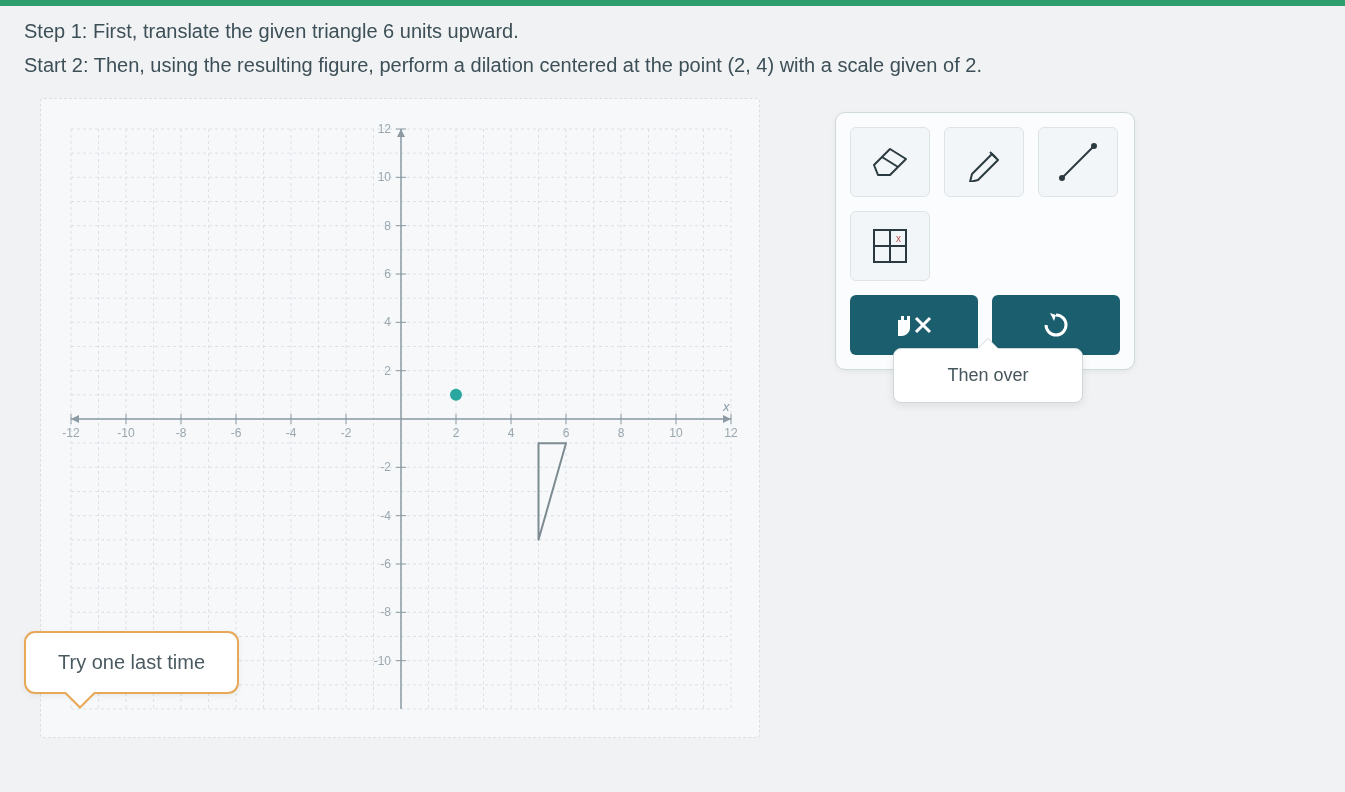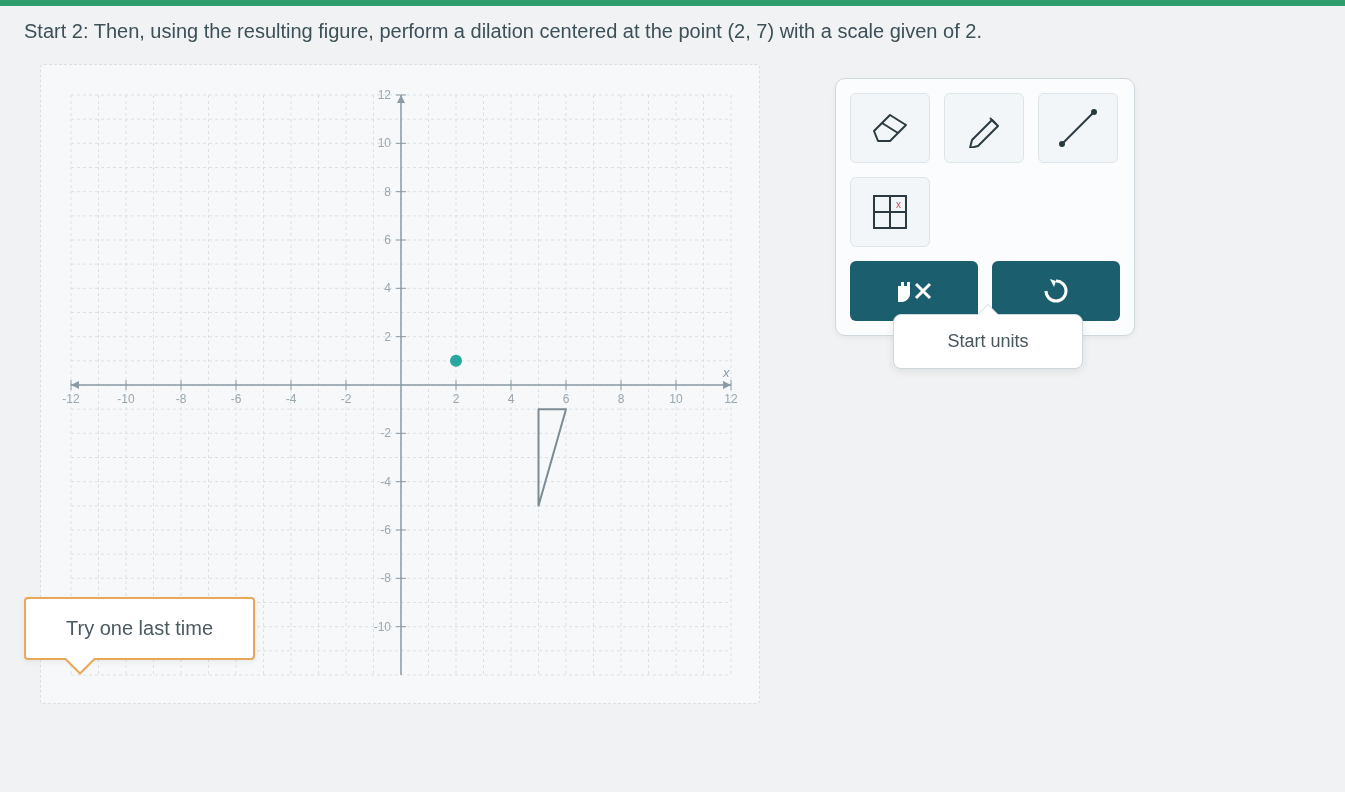--- a/index.html
+++ b/index.html
@@ -101,22 +101,22 @@
     border-bottom: 10px solid #fff;
     filter: drop-shadow(0 -1px 0 #cfd8dd);
   }
 
   .hint {
     position: absolute;
     left: 24px;
     bottom: 54px;
     background: #fff;
     border: 2px solid #e7a85a;
-    border-radius: 4px;
-    padding: 18px 40px;
+    border-radius: 11px;
+    padding: 18px 32px;
     font-size: 20px;
     color: #4a5a61;
     box-shadow: 0 2px 6px rgba(0,0,0,0.06);
   }
   .hint::after {
     content: "";
     position: absolute;
     bottom: -14px; left: 40px;
     border-left: 14px solid transparent;
     border-right: 14px solid transparent;
@@ -129,21 +129,24 @@
     border-left: 16px solid transparent;
     border-right: 16px solid transparent;
     border-top: 16px solid #e7a85a;
   }
 </style>
 </head>
 <body>
 
 <div class="instructions">
   <div class="line">
-    <span>Start 2: Then, using the resulting figure, perform a dilation centered at the point </span><span>(2, 7)</span><span> with a scale given of </span><span>2</span><span>.</span>
+    <span>Step 1: First, translate the given triangle </span><span>6</span><span> units upward.</span>
+  </div>
+  <div class="line">
+    <span>Start 2: Then, using the resulting figure, perform a dilation centered at the point </span><span>(2, 4)</span><span> with a scale given of </span><span>2</span><span>.</span>
   </div>
 </div>
 
 <div class="workspace">
 
   <div class="graph">
     <svg id="graph-svg" width="720" height="640" viewBox="0 0 720 640">
         <line x1="30" y1="30" x2="30" y2="610" stroke="#dbe2e7" stroke-dasharray="3,3"></line>
         <line x1="57.5" y1="30" x2="57.5" y2="610" stroke="#dbe2e7" stroke-dasharray="3,3"></line>
         <line x1="85" y1="30" x2="85" y2="610" stroke="#dbe2e7" stroke-dasharray="3,3"></line>
@@ -293,20 +296,20 @@
       <button class="action-btn" title="Undo">
         <svg width="32" height="32" viewBox="0 0 32 32">
           <path d="M16 6 A10 10 0 1 1 6 16" stroke="#fff" stroke-width="3" fill="none"></path>
           <path d="M10 4 L16 6 L14 12 Z" fill="#fff" stroke="none"></path>
         </svg>
       </button>
     </div>
   </div>
 
   <div class="tooltip">
-    <span>Start units</span>
+    <span>Then over</span>
   </div>
 
   <div class="hint">
     <span>Try one last time</span>
   </div>
 
 </div>
 
 </body></html>

